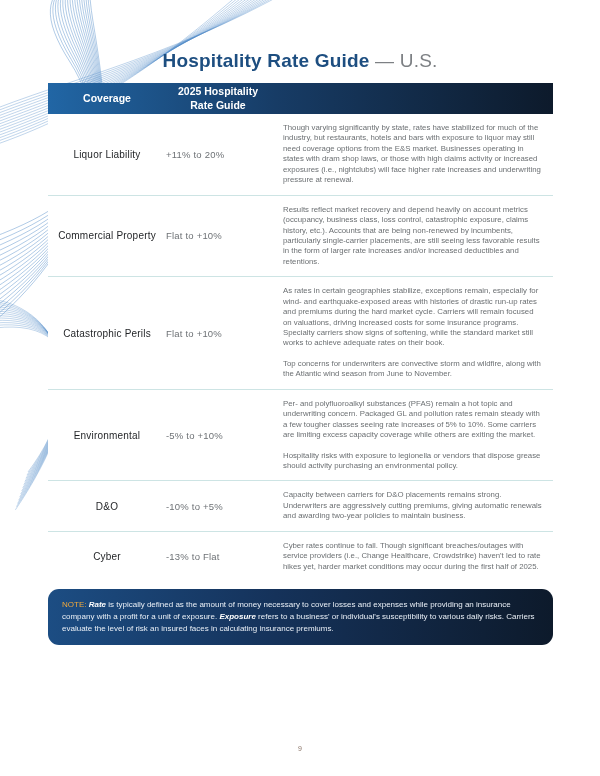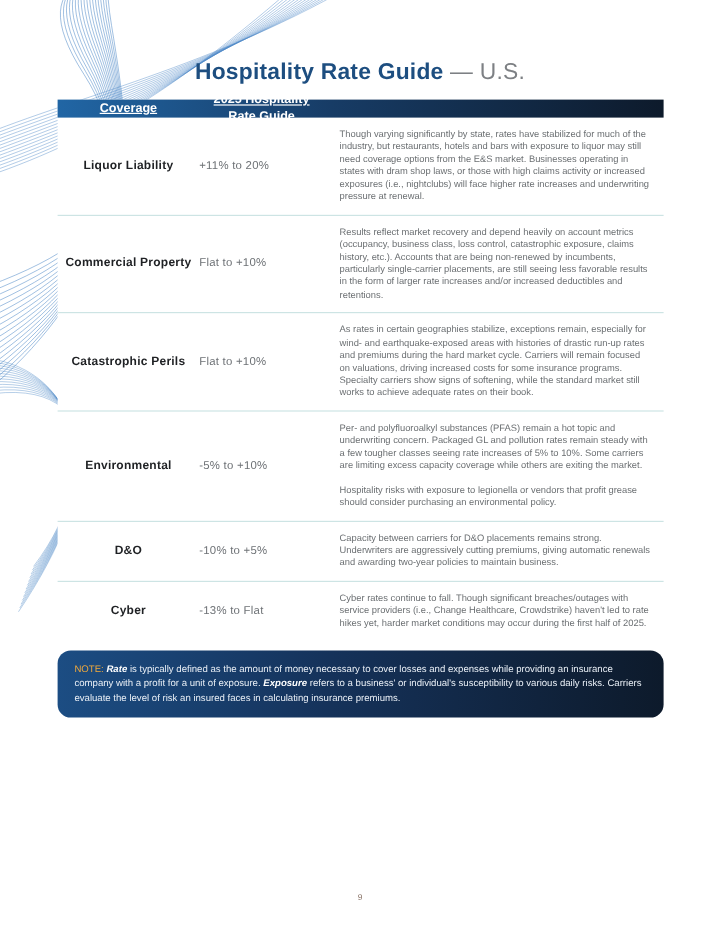--- a/index.html
+++ b/index.html
@@ -30,43 +30,42 @@
     color:#7d8084;
   }
 
   .table{
     margin:0 47px 0 48px;
     background:#ffffff;
   }
   .thead{
     display:flex;
     align-items:center;
-    height:15px;
+    height:31px;
     background:linear-gradient(90deg,#2166a5 0%,#173c66 45%,#0d1a2b 100%);
     color:#ffffff;
     font-weight:700;
     font-size:10.5px;
     line-height:1.25;
     text-align:center;
-    text-decoration:underline;
   }
   .col-coverage{width:118px;flex:0 0 auto;}
   .col-rate{width:104px;flex:0 0 auto;}
   .col-insights{flex:1 1 auto;}
   .thead .col-coverage,.thead .col-rate,.thead .col-insights{
     display:flex;align-items:center;justify-content:center;
   }
   .trow{
     display:flex;
     align-items:center;
   }
   .trow + .trow{border-top:1px solid #cde4e4;}
   .td-coverage{
     text-align:center;
-    font-weight:700;
+    font-weight:400;
     font-size:10px;
     color:#1f2124;
     letter-spacing:.2px;
   }
   .td-rate{
     text-align:left;
     font-size:9.5px;
     color:#6e7276;
     letter-spacing:.2px;
   }
@@ -178,29 +177,30 @@
     <div class="col-insights td-insights">
               <p>Results reflect market recovery and depend heavily on account metrics (occupancy, business class, loss control, catastrophic exposure, claims history, etc.). Accounts that are being non-renewed by incumbents, particularly single-carrier placements, are still seeing less favorable results in the form of larger rate increases and/or increased deductibles and retentions.</p>
             </div>
   </div>
 
   <div class="trow">
     <div class="col-coverage td-coverage">Catastrophic Perils</div>
     <div class="col-rate td-rate">Flat to +10%</div>
     <div class="col-insights td-insights">
               <p>As rates in certain geographies stabilize, exceptions remain, especially for wind- and earthquake-exposed areas with histories of drastic run-up rates and premiums during the hard market cycle. Carriers will remain focused on valuations, driving increased costs for some insurance programs. Specialty carriers show signs of softening, while the standard market still works to achieve adequate rates on their book.</p>
+              <p>Top concerns for underwriters are convective storm and wildfire, along with the Atlantic wind season from June to November.</p>
             </div>
   </div>
 
   <div class="trow">
     <div class="col-coverage td-coverage">Environmental</div>
     <div class="col-rate td-rate">-5% to +10%</div>
     <div class="col-insights td-insights">
               <p>Per- and polyfluoroalkyl substances (PFAS) remain a hot topic and underwriting concern. Packaged GL and pollution rates remain steady with a few tougher classes seeing rate increases of 5% to 10%. Some carriers are limiting excess capacity coverage while others are exiting the market.</p>
-              <p>Hospitality risks with exposure to legionella or vendors that profit grease should consider purchasing an environmental policy.</p>
+              <p>Hospitality risks with exposure to legionella or vendors that dispose grease should activity purchasing an environmental policy.</p>
             </div>
   </div>
 
   <div class="trow">
     <div class="col-coverage td-coverage">D&amp;O</div>
     <div class="col-rate td-rate">-10% to +5%</div>
     <div class="col-insights td-insights">
               <p>Capacity between carriers for D&amp;O placements remains strong. Underwriters are aggressively cutting premiums, giving automatic renewals and awarding two-year policies to maintain business.</p>
             </div>
   </div>

